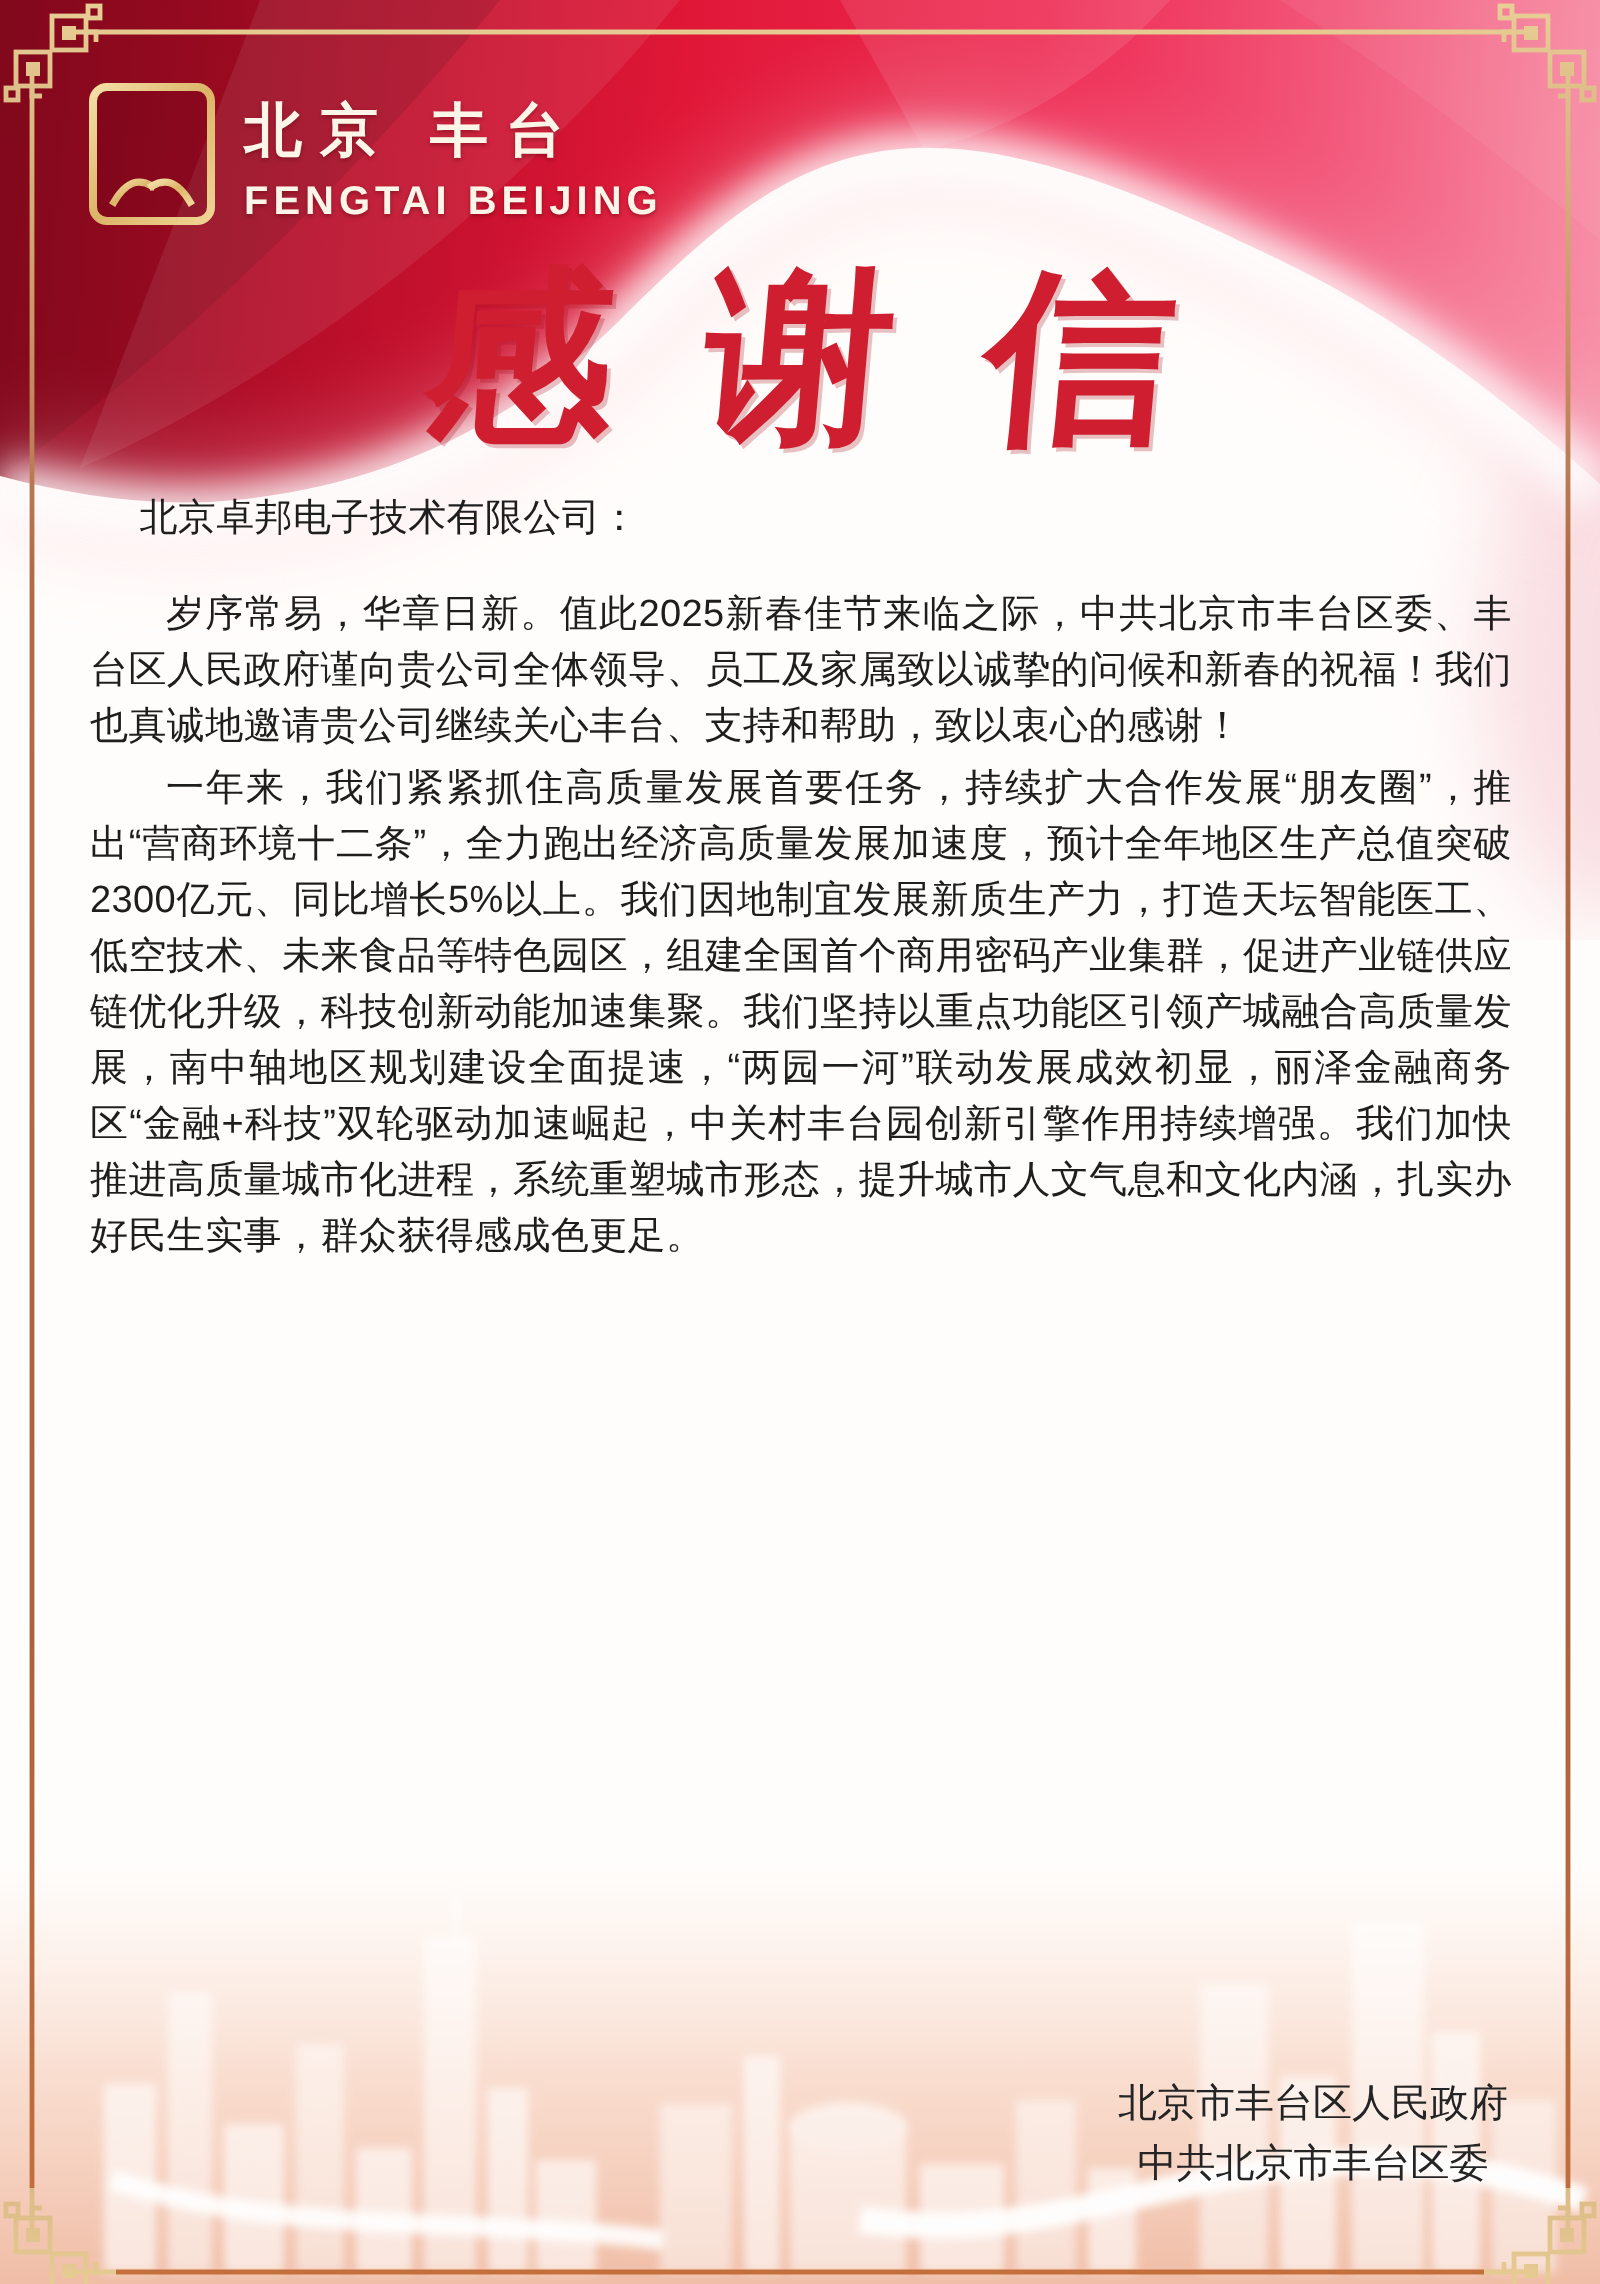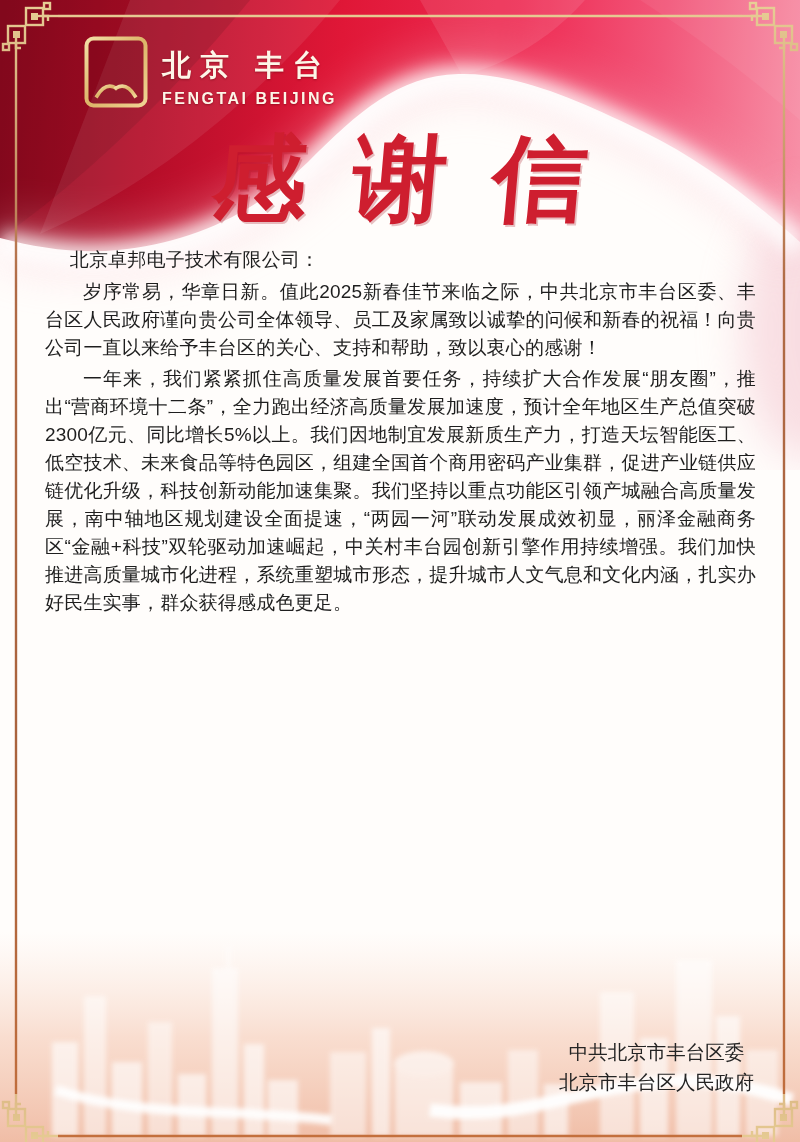--- a/index.html
+++ b/index.html
@@ -5,44 +5,44 @@
   html,body{margin:0;padding:0;background:#e9e6e2;}
   .page{
     position:relative;width:800px;height:1142px;margin:0 auto;
     background:#fffdfb;overflow:hidden;
     font-family:"Liberation Sans","DejaVu Sans",sans-serif;
   }
   svg{display:block;}
   .layer{position:absolute;left:0;top:0;}
 
   
-  .logo{position:absolute;left:44px;top:36px;display:flex;align-items:flex-end;z-index:5;margin-left:40px;}
+  .logo{position:absolute;left:44px;top:36px;display:flex;align-items:flex-end;z-index:5;}
   .logo-seal{width:64px;height:72px;}
   .logo-text{margin-left:14px;padding-top:10px;color:#fdf6e8;}
   .logo-cn{font-size:29px;font-weight:bold;letter-spacing:9px;text-shadow:0 1px 2px rgba(90,0,10,.45);white-space:nowrap;}
-  .logo-en{font-size:16px;font-weight:bold;letter-spacing:2.5px;margin-top:4px;text-shadow:0 1px 2px rgba(90,0,10,.45);white-space:nowrap;}
+  .logo-en{font-size:20px;font-weight:bold;letter-spacing:2.5px;margin-top:4px;text-shadow:0 1px 2px rgba(90,0,10,.45);white-space:nowrap;}
 
   
   .title{
     position:absolute;left:0;top:116px;width:800px;z-index:5;
     text-align:center;color:#ce1e2f;font-size:94px;font-weight:bold;
     letter-spacing:46px;padding-left:46px;box-sizing:border-box;
     transform:skewX(-5deg);
     text-shadow:2px 2px 0 rgba(160,10,25,.25);
     font-family:"DejaVu Serif","Liberation Serif",serif;
   }
 
   
   .letter{
     position:absolute;left:45px;top:246px;width:711px;z-index:4;
     font-size:19px;line-height:28px;color:#1e1e1e;
     text-align:justify;letter-spacing:.2px;
   }
   .letter p{margin:0 0 3px 0;text-indent:2em;}
-  .letter p.recipient{text-indent:1.3em;margin-bottom:4px;}
+  .letter p.recipient{text-indent:1.3em;margin-bottom:20px;}
 
   
   .signature{
     position:absolute;top:1037px;right:46px;z-index:4;
     text-align:center;color:#242424;font-size:19.5px;line-height:30px;
   }
   .signature div{white-space:nowrap;}
 
   .frame-layer{z-index:8;pointer-events:none;}
 </style>
@@ -141,27 +141,27 @@
     <div class="logo-text">
       <div class="logo-cn">北京 丰台</div>
       <div class="logo-en">FENGTAI BEIJING</div>
     </div>
   </div>
 
   <div class="title">感谢信</div>
 
   <div class="letter">
     <p class="recipient">北京卓邦电子技术有限公司：</p>
-    <p>岁序常易，华章日新。值此2025新春佳节来临之际，中共北京市丰台区委、丰台区人民政府谨向贵公司全体领导、员工及家属致以诚挚的问候和新春的祝福！向贵公司一直以来给予丰台区的关心、支持和帮助，致以衷心的感谢！</p>
+    <p>岁序常易，华章日新。值此2025新春佳节来临之际，中共北京市丰台区委、丰台区人民政府谨向贵公司全体领导、员工及家属致以诚挚的问候和新春的祝福！我们也真诚地邀请贵公司继续关心丰台、支持和帮助，致以衷心的感谢！</p>
     <p>一年来，我们紧紧抓住高质量发展首要任务，持续扩大合作发展“朋友圈”，推出“营商环境十二条”，全力跑出经济高质量发展加速度，预计全年地区生产总值突破2300亿元、同比增长5%以上。我们因地制宜发展新质生产力，打造天坛智能医工、低空技术、未来食品等特色园区，组建全国首个商用密码产业集群，促进产业链供应链优化升级，科技创新动能加速集聚。我们坚持以重点功能区引领产城融合高质量发展，南中轴地区规划建设全面提速，“两园一河”联动发展成效初显，丽泽金融商务区“金融+科技”双轮驱动加速崛起，中关村丰台园创新引擎作用持续增强。我们加快推进高质量城市化进程，系统重塑城市形态，提升城市人文气息和文化内涵，扎实办好民生实事，群众获得感成色更足。</p>
   </div>
 
   <div class="signature">
+    <div>北京市丰台区人民政府</div>
     <div>中共北京市丰台区委</div>
-    <div>北京市丰台区人民政府</div>
   </div>
 
   <svg class="layer frame-layer" width="800" height="1142" viewBox="0 0 800 1142">
     <defs>
       <linearGradient id="frameGrad" gradientUnits="userSpaceOnUse" x1="0" y1="0" x2="0" y2="1142">
         <stop offset="0" stop-color="#e8cf96"></stop>
         <stop offset=".25" stop-color="#b06a45"></stop>
         <stop offset=".7" stop-color="#a9623c"></stop>
         <stop offset="1" stop-color="#c4703d"></stop>
       </linearGradient>

